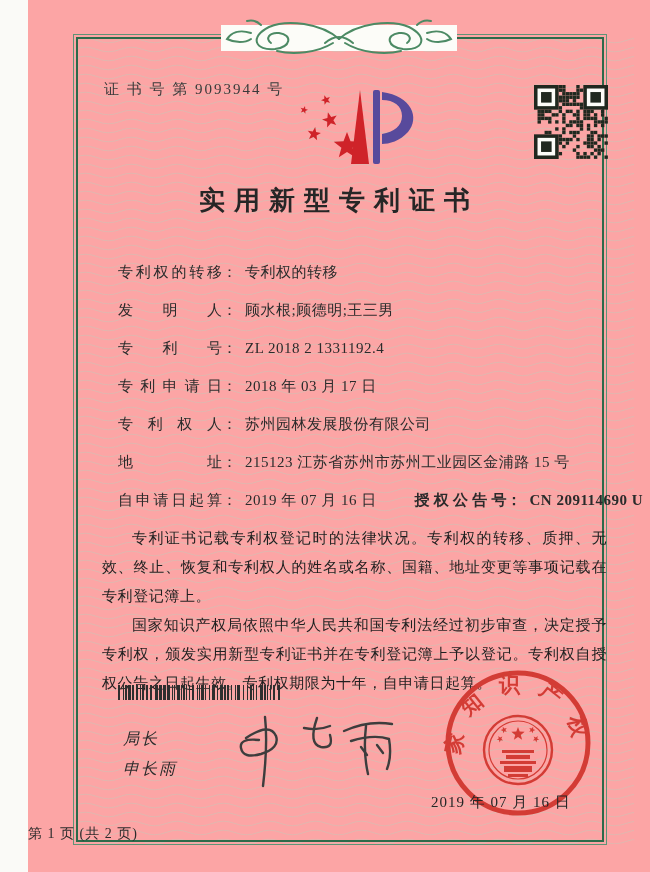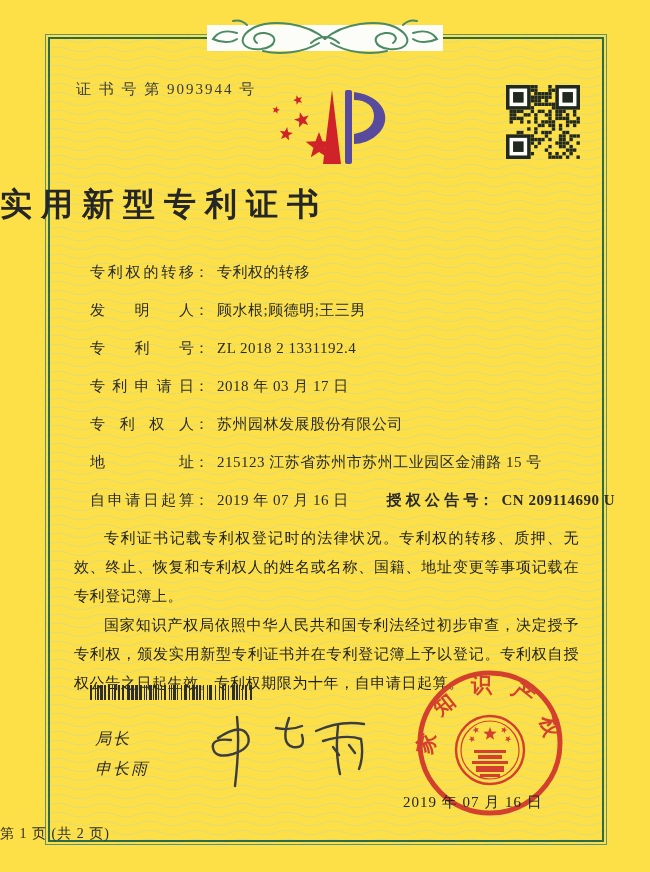--- a/index.html
+++ b/index.html
@@ -1,38 +1,38 @@
 <!DOCTYPE html>
 <html><head>
 <meta charset="utf-8">
 <style>
   * { margin:0; padding:0; box-sizing:border-box; }
   html,body { width:650px; height:872px; }
   body {
     font-family:"Liberation Serif","DejaVu Serif",serif;
     background:#fafaf7; position:relative; overflow:hidden; color:#2b2b2b;
   }
-  .paper { position:absolute; inset:0; background:#fde047; }
+  .paper { position:absolute; inset:0; background:#fca5a5;margin-left:28px; }
   .waves { position:absolute; left:46px; top:36px; right:44px; bottom:28px; opacity:.5; z-index:0; }
   .frame-outer {
     position:absolute; left:45px; top:34px; right:43px; bottom:27px;
     border:1px solid #5f9376; z-index:1;
   }
   .frame-inner { position:absolute; inset:2px; border:2.5px solid #2d6a4a; }
   .ornament { position:absolute; top:13px; left:50%; transform:translateX(-50%); z-index:2; }
   .content { position:absolute; inset:0; z-index:3; }
 
   .cert-no { position:absolute; left:76px; top:80px; font-size:15px; letter-spacing:2px; color:#3a3a3a; }
 
   .logo { position:absolute; left:262px; top:84px; }
   .qr   { position:absolute; left:506px; top:85px; }
 
   .title {
-    position:absolute; left:0; right:0; top:183px; text-align:left;
-    font-size:32px; font-weight:bold; letter-spacing:9px; color:#262626;
+    position:absolute; left:0; right:0; top:183px; text-align:center;
+    font-size:26px; font-weight:bold; letter-spacing:9px; color:#262626;
   }
 
   .fields { position:absolute; left:90px; top:258px; width:490px; font-size:15px; }
   .field-row { position:absolute; left:0; white-space:nowrap; }
   .flabel { display:inline-block; width:104px; text-align:justify; text-align-last:justify; letter-spacing:0; vertical-align:bottom; }
   .fsep { margin-right:8px; }
   .fvalue { letter-spacing:.5px; }
   .pair2 { margin-left:34px;font-weight:bold; }
   .pair2 .flabel { width:92px; }
 

